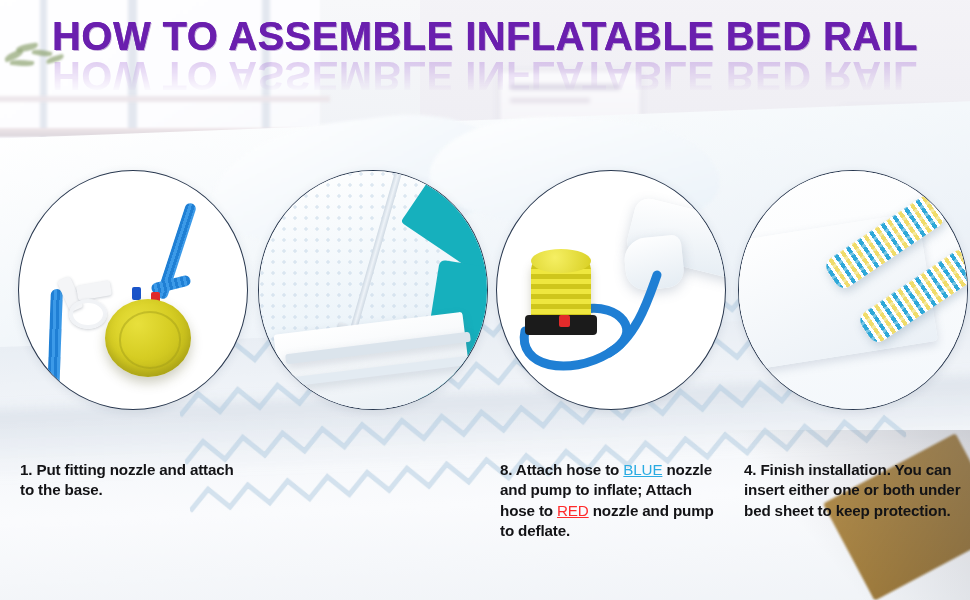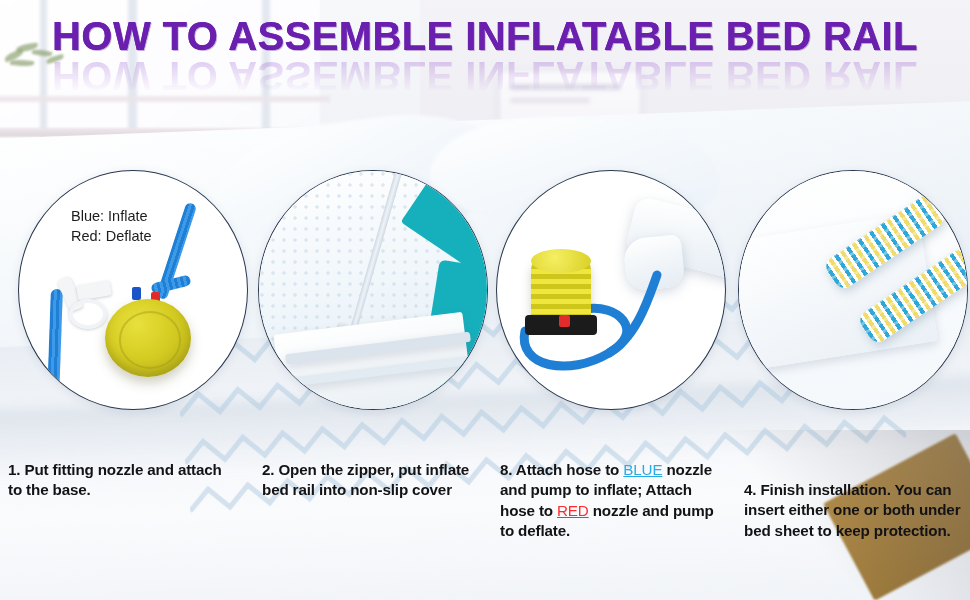--- a/index.html
+++ b/index.html
@@ -225,24 +225,20 @@
     <div class="c-inner">
       <div class="hose-blue" style="left:152px;top:30px;width:11px;height:100px;transform:rotate(18deg);border-radius:8px;"></div>
       <div class="hose-blue" style="left:132px;top:108px;width:40px;height:11px;transform:rotate(-14deg);"></div>
       <div class="hose-blue" style="left:30px;top:118px;width:12px;height:108px;transform:rotate(2deg);"></div>
       <div class="nozzle-white" style="left:44px;top:106px;width:14px;height:34px;transform:rotate(-24deg);border-radius:4px 4px 2px 2px;"></div>
       <div class="nozzle-white" style="left:58px;top:112px;width:34px;height:15px;transform:rotate(-10deg);border-radius:3px;"></div>
       <div class="nozzle-white" style="left:50px;top:128px;width:30px;height:22px;border-radius:50%;background:none;border:4px solid #f1f3f6;"></div>
       <div class="valve blue" style="left:113px;top:116px;"></div>
       <div class="valve red" style="left:132px;top:121px;"></div>
       <div class="pump-disc" style="left:86px;top:128px;width:86px;height:78px;"></div>
-      <div class="lbl-legend">
-        <div>Blue: Inflate</div>
-        <div>Red: Deflate</div>
-      </div>
     </div>
   </div>
 
   <div class="circle" style="left:258px;top:170px;width:228px;height:238px;">
     <div class="c-inner dimple">
       <div class="teal" style="left:148px;top:30px;width:108px;height:56px;transform:rotate(34deg);border-radius:4px;"></div>
       <div class="teal" style="left:168px;top:92px;width:56px;height:160px;transform:rotate(9deg);border-radius:6px;"></div>
       <div class="zipper" style="left:112px;top:-10px;width:7px;height:190px;transform:rotate(16deg);border-radius:3px;"></div>
       <div class="zip-pull" style="left:78px;top:152px;transform:rotate(16deg);"></div>
       <div class="fold" style="left:20px;top:152px;width:190px;height:100px;transform:rotate(-7deg);"></div>
@@ -267,23 +263,22 @@
   </div>
 
   <div class="circle" style="left:738px;top:170px;width:228px;height:238px;">
     <div class="c-inner" style="background:linear-gradient(170deg,#ffffff,#f3f7fb);">
       <div class="sheet-flat" style="left:-10px;top:56px;width:200px;height:130px;transform:rotate(-9deg);border-radius:4px;"></div>
       <div class="roll" style="left:82px;top:54px;width:128px;height:34px;transform:rotate(-34deg);"></div>
       <div class="roll" style="left:116px;top:108px;width:128px;height:34px;transform:rotate(-34deg);"></div>
     </div>
   </div>
 
-  <div class="caption" style="left:8px;top:460px;width:218px;">1. Put fitting nozzle and attach to the base.</div>
-
-  <div class="caption" style="left:262px;top:460px;width:222px;">2. Open the zipper, put inflate bed rail into non-slip cover</div>
+  <div class="caption" style="left:20px;top:460px;width:218px;">1. Put fitting nozzle and attach to the base.</div>
+
 
   <div class="caption" style="left:500px;top:460px;width:228px;">
     <span>8. Attach hose to </span><span class="kw kw-blue">BLUE</span><span> nozzle and pump to inflate; Attach hose to </span><span class="kw kw-red">RED</span><span> nozzle and pump to deflate.</span>
   </div>
 
-  <div class="caption" style="left:744px;top:480px;width:218px;">4. Finish installation. You can insert either one or both under bed sheet to keep protection.</div>
+  <div class="caption" style="left:744px;top:460px;width:218px;">4. Finish installation. You can insert either one or both under bed sheet to keep protection.</div>
 
 </div>
 
 </body></html>

